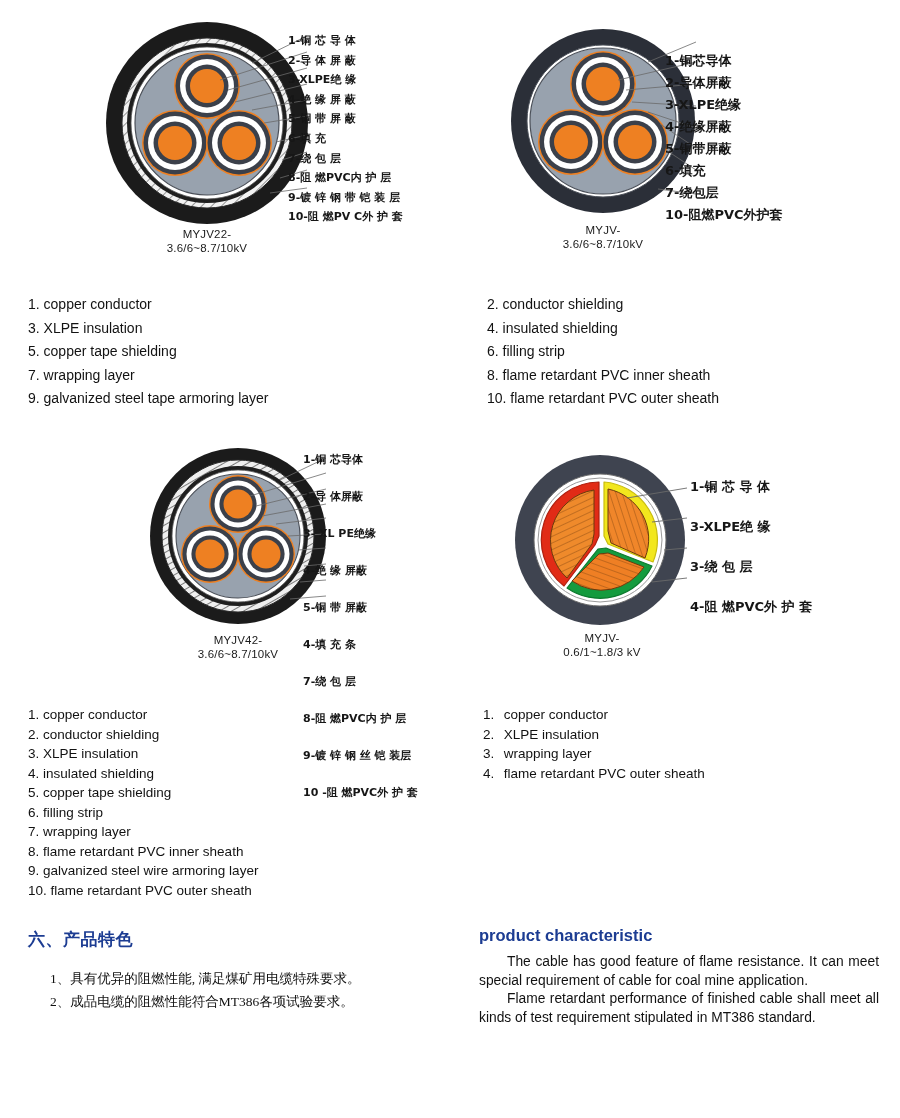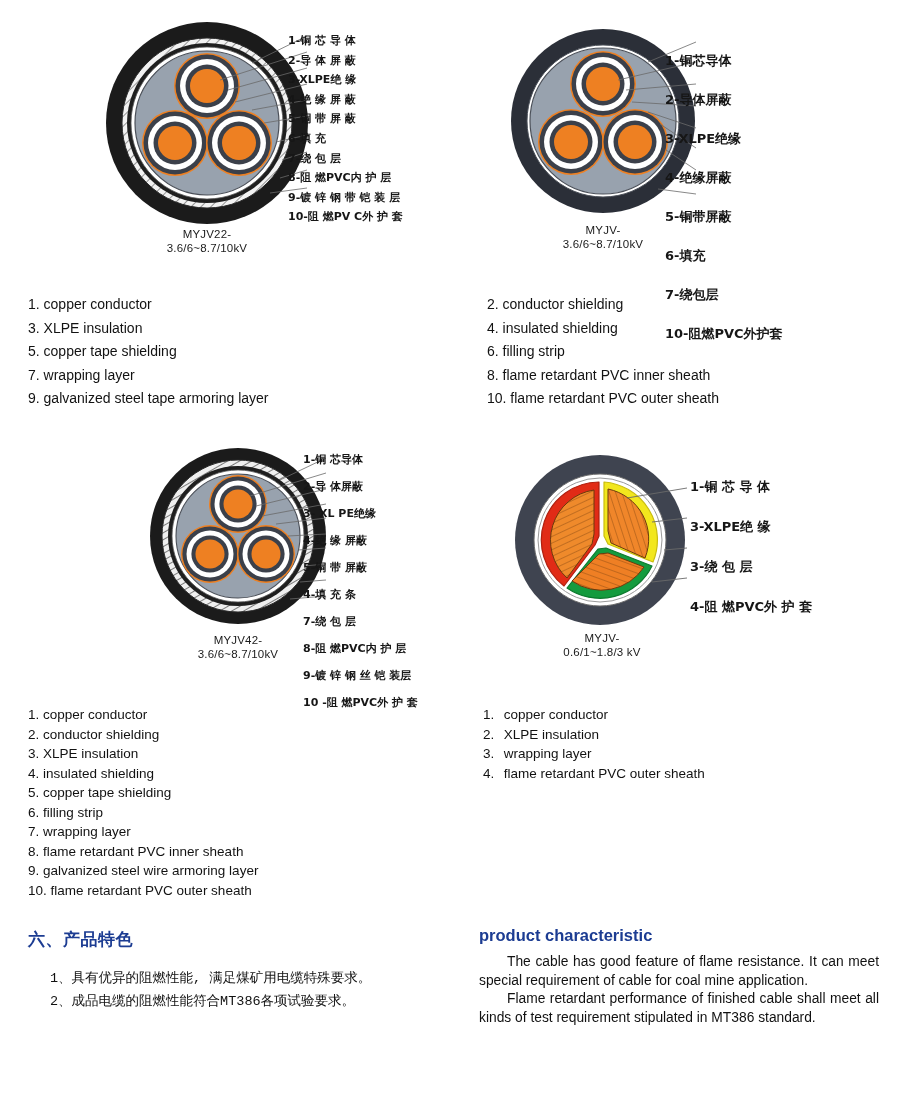--- a/index.html
+++ b/index.html
@@ -68,21 +68,21 @@
     font-weight: bold;
     color: #1c3c92;
     letter-spacing: 0.5px;
   }
   .sec-title.en { letter-spacing: 0px; font-size: 16.5px; }
 
   .cn-body {
     font-size: 13.5px;
     line-height: 23px;
     color: #111;
-    font-family: Liberation Mono, monospace;
+    font-family: Liberation Serif, serif;
   }
   .en-body {
     font-size: 13.8px;
     line-height: 18.6px;
     color: #111;
     text-align: justify;
     text-justify: inter-word;
   }
   .en-body p { margin: 0; text-indent: 28px; }
 </style>
@@ -204,21 +204,21 @@
       <line x1="140" y1="88" x2="188" y2="104"></line>
       <line x1="152" y1="100" x2="188" y2="124"></line>
       <line x1="158" y1="126" x2="188" y2="146"></line>
       <line x1="150" y1="165" x2="188" y2="170"></line>
     </g>
   </svg>
   <div class="caption">MYJV-
 3.6/6~8.7/10kV</div>
 </div>
 
-<div class="callouts" style="left:665px; top:52px; gap:21px;">
+<div class="callouts" style="left:665px; top:52px; gap:4px;">
   <div class="callout big">1-铜芯导体</div>
   <div class="callout big">2-导体屏蔽</div>
   <div class="callout big">3-XLPE绝缘</div>
   <div class="callout big">4-绝缘屏蔽</div>
   <div class="callout big">5-铜带屏蔽</div>
   <div class="callout big">6-填充</div>
   <div class="callout big">7-绕包层</div>
   <div class="callout big">10-阻燃PVC外护套</div>
 </div>
 
@@ -314,21 +314,21 @@
       <line x1="150" y1="106" x2="178" y2="104"></line>
       <line x1="156" y1="122" x2="178" y2="120"></line>
       <line x1="152" y1="138" x2="178" y2="136"></line>
       <line x1="142" y1="155" x2="178" y2="152"></line>
     </g>
   </svg>
   <div class="caption">MYJV42-
 3.6/6~8.7/10kV</div>
 </div>
 
-<div class="callouts" style="left:303px; top:452px; gap:12px;">
+<div class="callouts" style="left:303px; top:452px; gap:22px;">
   <div class="callout">1-铜 芯导体</div>
   <div class="callout">2-导 体屏蔽</div>
   <div class="callout">3- XL PE绝缘</div>
   <div class="callout">4-绝 缘 屏蔽</div>
   <div class="callout">5-铜 带 屏蔽</div>
   <div class="callout">4-填 充 条</div>
   <div class="callout">7-绕 包 层</div>
   <div class="callout">8-阻 燃PVC内 护 层</div>
   <div class="callout">9-镀 锌 钢 丝 铠 装层</div>
   <div class="callout">10 -阻 燃PVC外 护 套</div>

